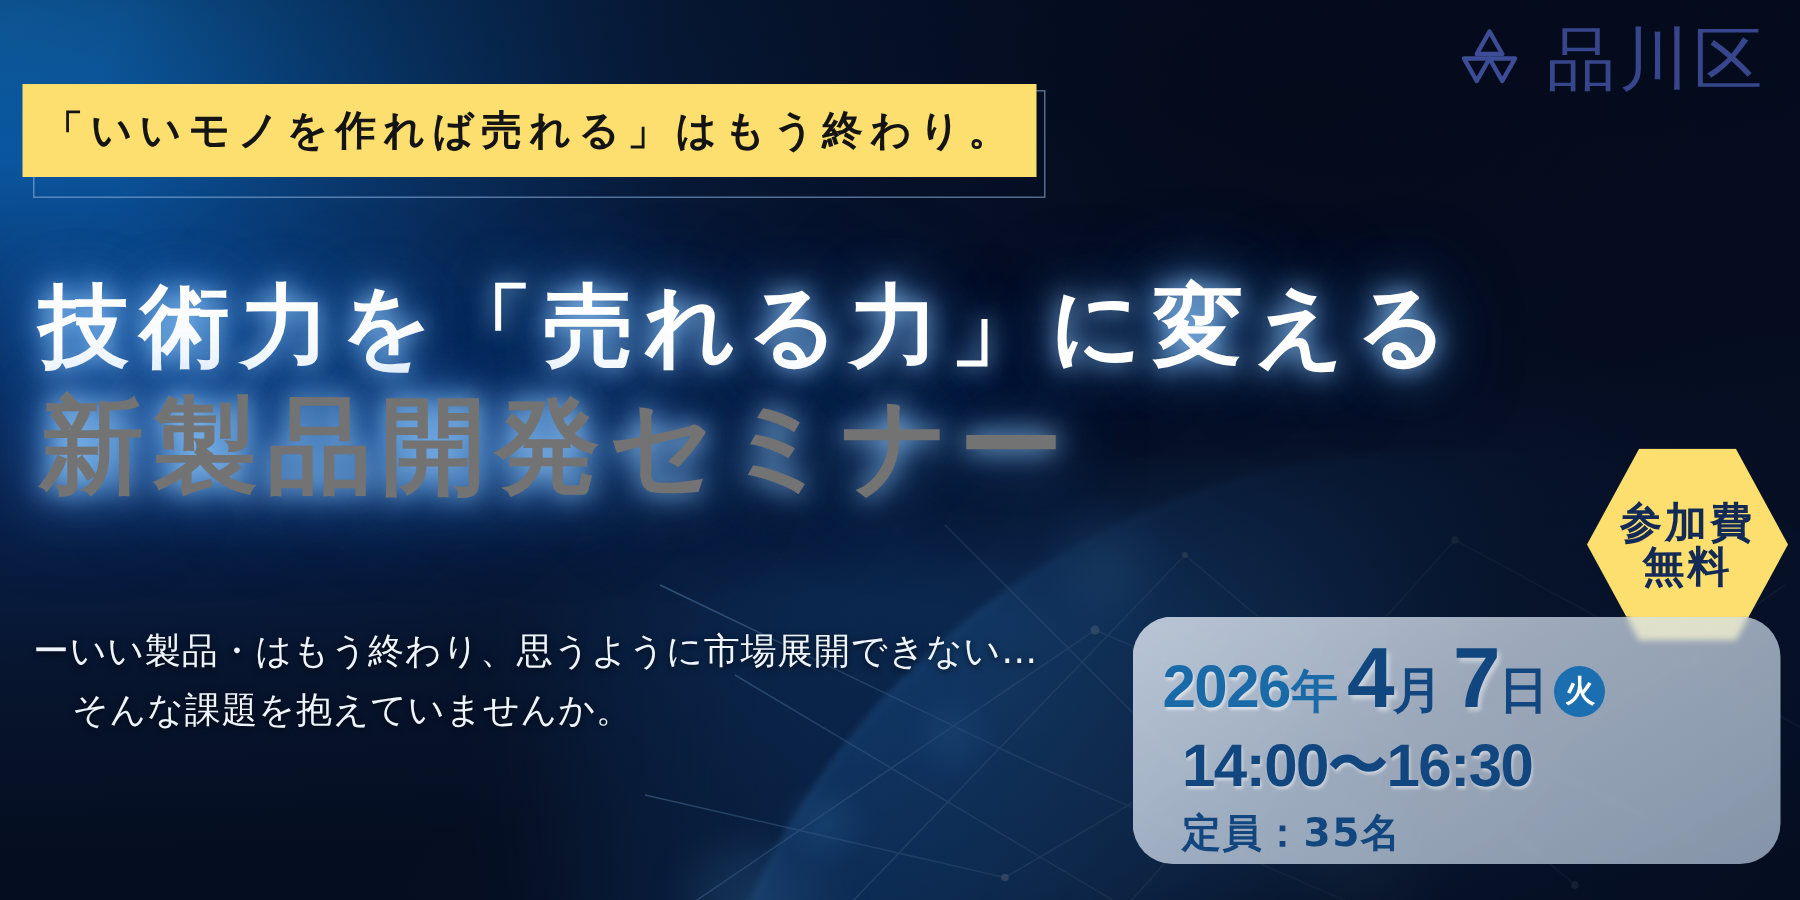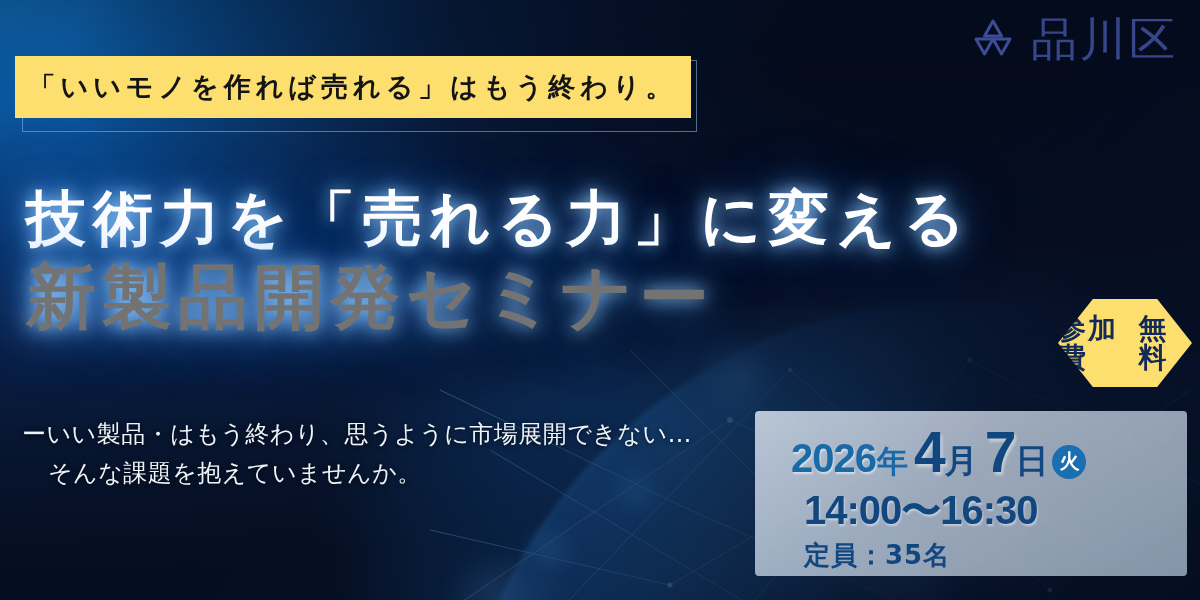--- a/index.html
+++ b/index.html
@@ -107,40 +107,40 @@
   .sub-line{
     color:#eef4fb;font-size:24px;line-height:1.62;font-weight:400;letter-spacing:.5px;
     font-family:"DejaVu Sans","Liberation Sans",sans-serif;
     text-shadow:0 1px 5px rgba(0,0,0,0.75);
     white-space:nowrap;
   }
   .sub-line.indent{padding-left:26px;}
 
   
   .free-badge{
-    position:absolute;left:1058px;top:299px;width:134px;height:88px;
+    position:absolute;left:1058px;top:299px;width:134px;height:128px;
     background:#fcdf6e;
     clip-path:polygon(26% 0%,74% 0%,100% 50%,74% 100%,26% 100%,0% 50%);
-    display:flex;align-items:center;justify-content:center;
+    display:flex;flex-direction:column;align-items:center;justify-content:center;
     gap:0;
     filter:drop-shadow(0 3px 9px rgba(0,0,0,0.45));
   }
   .free-l1,.free-l2{
     color:#132a56;font-size:28px;font-weight:700;letter-spacing:2px;line-height:1.05;
     font-family:"DejaVu Sans","Liberation Sans",sans-serif;
   }
 
   
   .date-panel{
     position:absolute;left:755px;top:411px;width:432px;height:165px;
-    border-radius:4px;
+    border-radius:27px;
     background:linear-gradient(150deg, rgba(228,236,246,0.80) 0%, rgba(214,226,241,0.72) 42%, rgba(200,218,238,0.66) 100%);
     backdrop-filter:blur(2px);
     box-sizing:border-box;
-    padding:6px 16px 8px 36px;
+    padding:6px 16px 8px 20px;
     overflow:hidden;
   }
   .date-row{display:flex;align-items:baseline;white-space:nowrap;margin-top:2px;}
   .d-year{
     color:#1a6aa8;font-size:40px;font-weight:700;letter-spacing:-1px;
     font-family:"Liberation Sans","DejaVu Sans",sans-serif;
     text-shadow:1px 2px 2px rgba(255,255,255,0.55);
   }
   .d-kanji-year{
     color:#1a6aa8;font-size:31px;font-weight:700;margin-left:1px;

